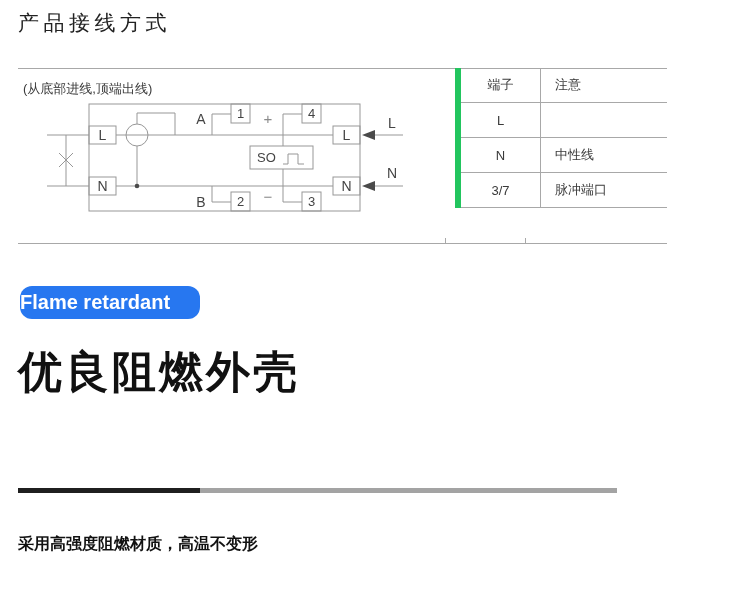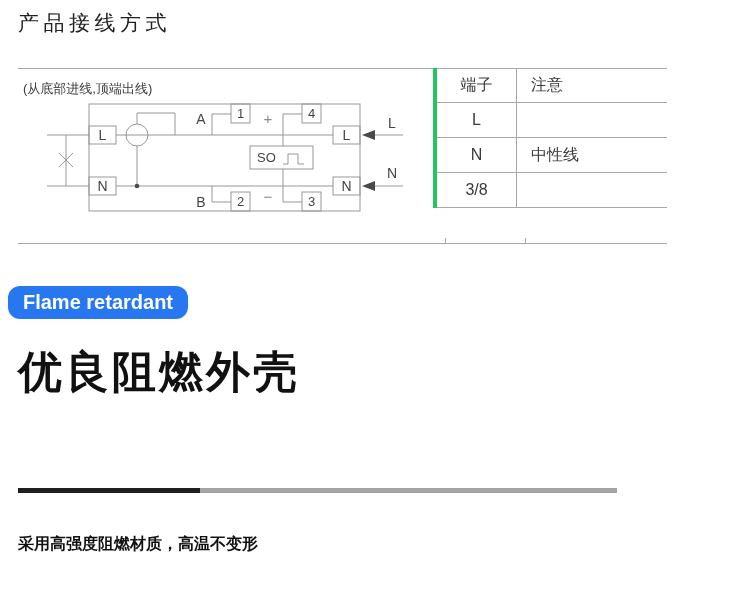--- a/index.html
+++ b/index.html
@@ -22,33 +22,33 @@
   .diagram text {
     fill:#444444; font-size:13px; stroke:none;
     font-family:"Liberation Sans","DejaVu Sans",sans-serif;
   }
   .diagram text.mid { text-anchor:middle; }
   .diagram text.sign { fill:#8a8a8a; font-size:15px; }
   .diagram text.note-text { font-size:13px; fill:#3a3a3a; }
   .diagram text.lab { font-size:14px; }
 
   .terminal-table {
-    position:absolute; left:433px; top:68px; width:271px;
-    border-left:4px solid #22c55e;
-    font-size:16px; color:#3a3a3a;
+    position:absolute; left:455px; top:68px; width:271px;
+    border-left:6px solid #22c55e;
+    font-size:13px; color:#3a3a3a;
   }
   .t-row { display:flex; height:35px; border-bottom:1px solid #a8a8a8; }
   .t-c1 { width:80px; display:flex; align-items:center; justify-content:center; border-right:1px solid #a8a8a8; }
   .t-c2 { flex:1; display:flex; align-items:center; padding-left:14px; }
   .stub { position:absolute; top:238px; width:1px; height:5px; background:#a8a8a8; }
 
   .badge {
-    position:absolute; left:8px; top:286px; width:180px; height:33px;
+    position:absolute; left:20px; top:286px; width:180px; height:33px;
     background:#2777f0; border-radius:12px;
-    display:flex; align-items:center; justify-content:center;
+    display:flex; align-items:center; justify-content:flex-start;
     color:#ffffff; font-size:20px; font-weight:700;
   }
 
   .heading {
     position:absolute; left:18px; top:339px;
     font-size:44px; line-height:65px; letter-spacing:3px;
     font-weight:700; color:#111111;
   }
 
   .accent-bar { position:absolute; left:18px; top:488px; height:5px; display:flex; }
@@ -134,21 +134,22 @@
       <div class="t-c2">注意</div>
     </div>
     <div class="t-row">
       <div class="t-c1">L</div>
     </div>
     <div class="t-row">
       <div class="t-c1">N</div>
       <div class="t-c2">中性线</div>
     </div>
     <div class="t-row">
-      <div class="t-c1">3/8</div>
+      <div class="t-c1">3/7</div>
+      <div class="t-c2">脉冲端口</div>
     </div>
   </div>
   <div class="stub" style="left:445px"></div>
   <div class="stub" style="left:525px"></div>
 
   <div class="hr" style="top:243px"></div>
 
   <div class="badge">
     <span>Flame retardant</span>
   </div>

